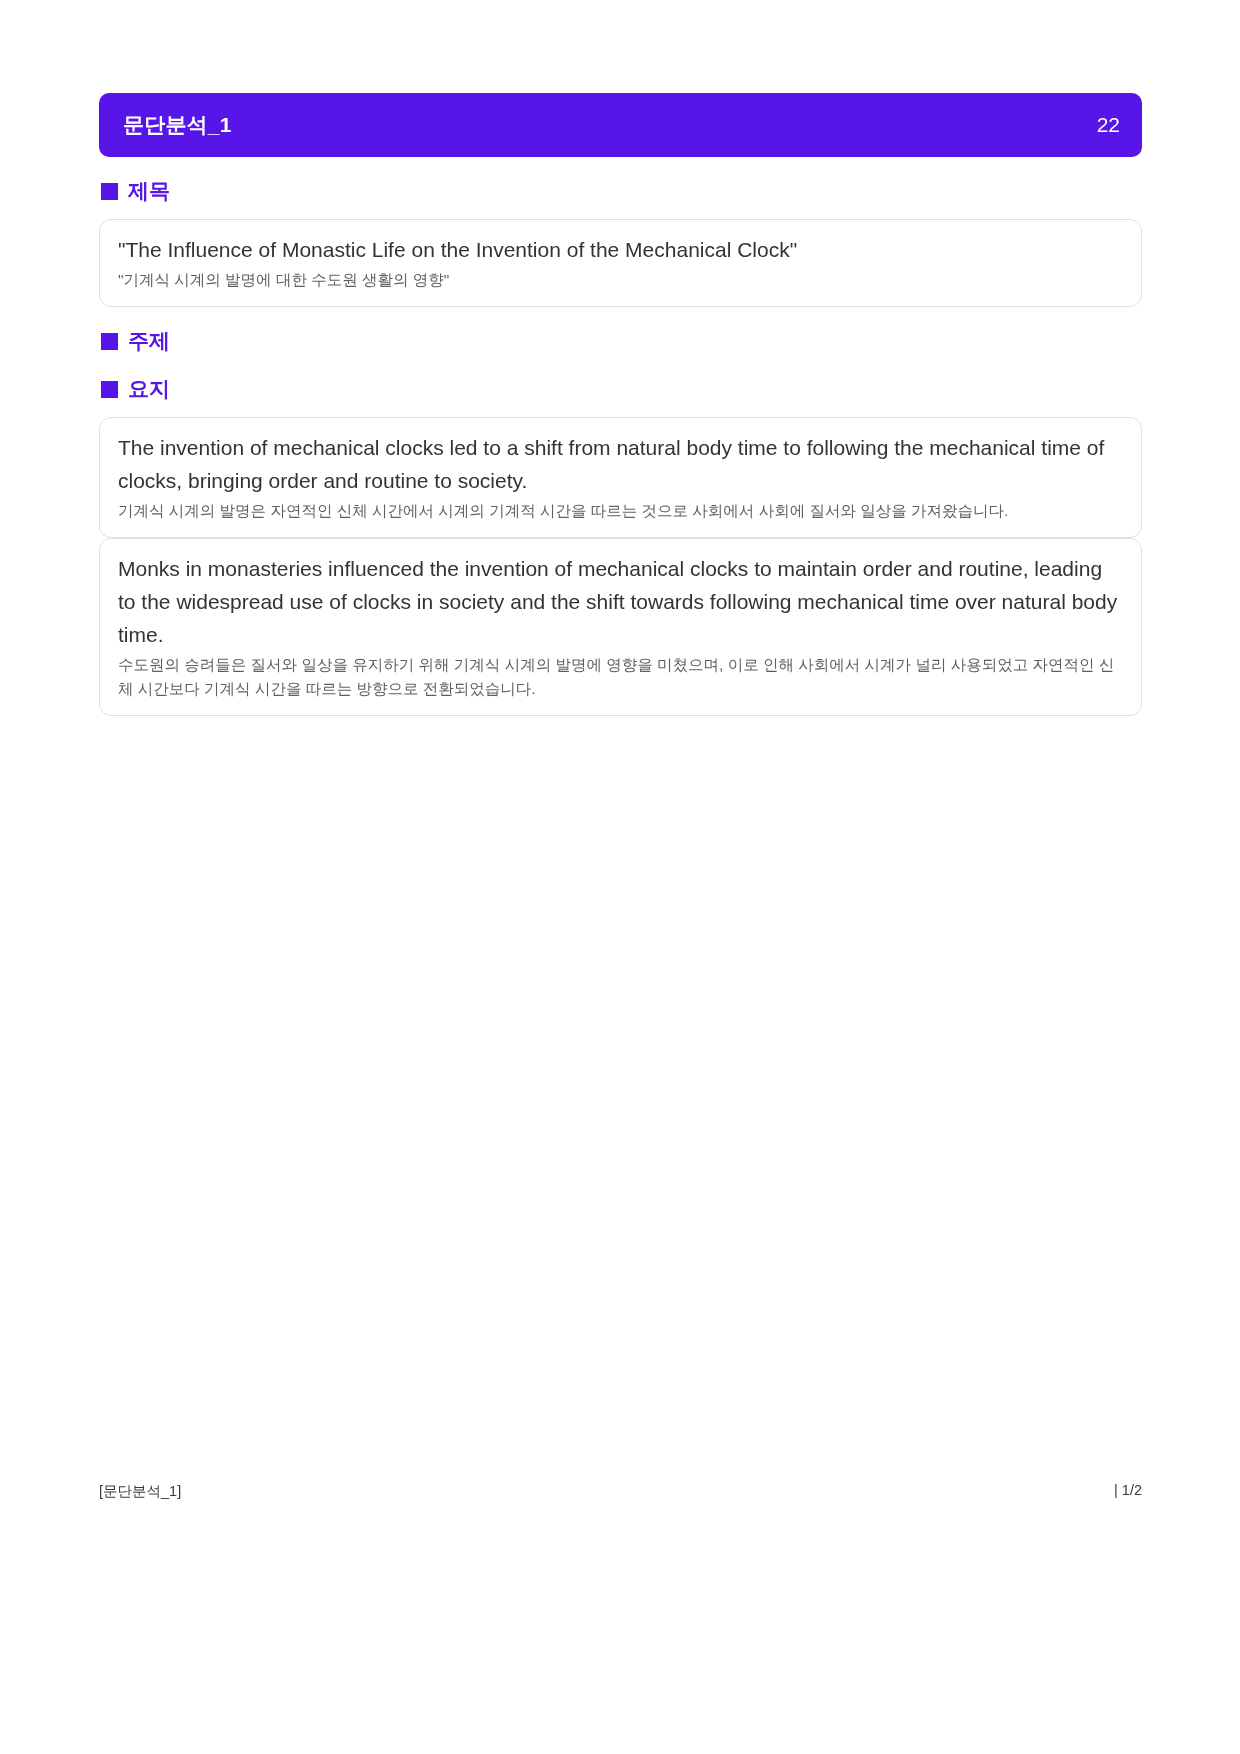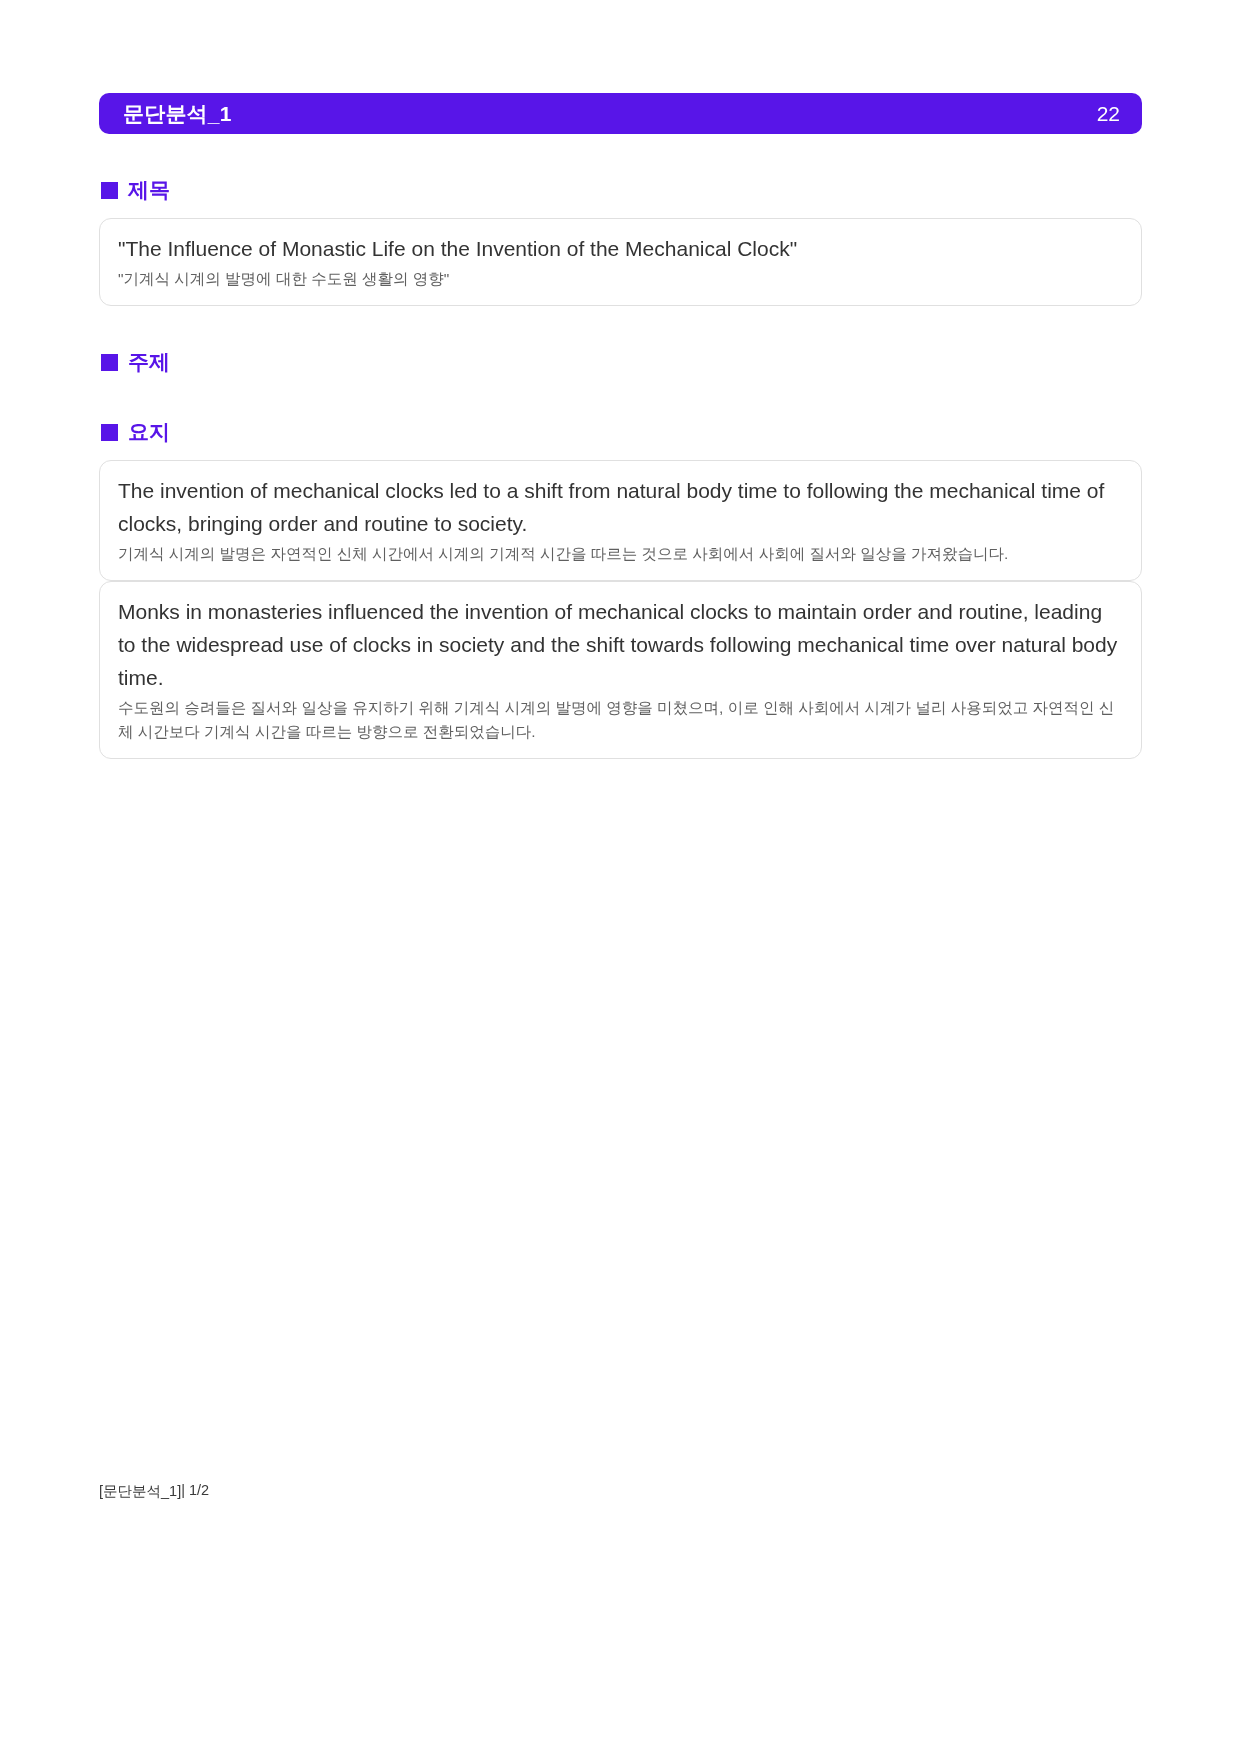--- a/index.html
+++ b/index.html
@@ -17,39 +17,39 @@
     background: #ffffff;
     overflow: hidden;
   }
   .content {
     padding: 93px 98px 0 99px;
   }
   .header-bar {
     display: flex;
     align-items: center;
     justify-content: space-between;
-    height: 41px;
+    height: 64px;
     background: var(--accent);
     border-radius: 10px;
     padding: 0 22px 0 24px;
     color: #ffffff;
   }
   .header-bar .bar-title {
     font-size: 21px;
     font-weight: bold;
     letter-spacing: 0.2px;
   }
   .header-bar .bar-number {
     font-size: 21px;
     font-weight: normal;
   }
   .sec-head {
     display: flex;
     align-items: center;
-    margin: 42px 2px 14px 2px;
+    margin: 20px 2px 14px 2px;
   }
   .bullet {
     display: inline-block;
     width: 17px;
     height: 17px;
     background: var(--accent);
     margin-right: 10px;
     flex: 0 0 auto;
   }
   .sec-label {
@@ -73,20 +73,21 @@
     line-height: 24px;
     color: #5f5f5f;
     margin-top: 2px;
   }
   .footer {
     position: absolute;
     left: 99px;
     right: 98px;
     top: 1482px;
     display: flex;
+    justify-content: space-between;
     font-size: 14.5px;
     color: #3a3a3a;
   }
 </style>
 </head>
 <body>
 
 <div class="page">
   <div class="content">
 

